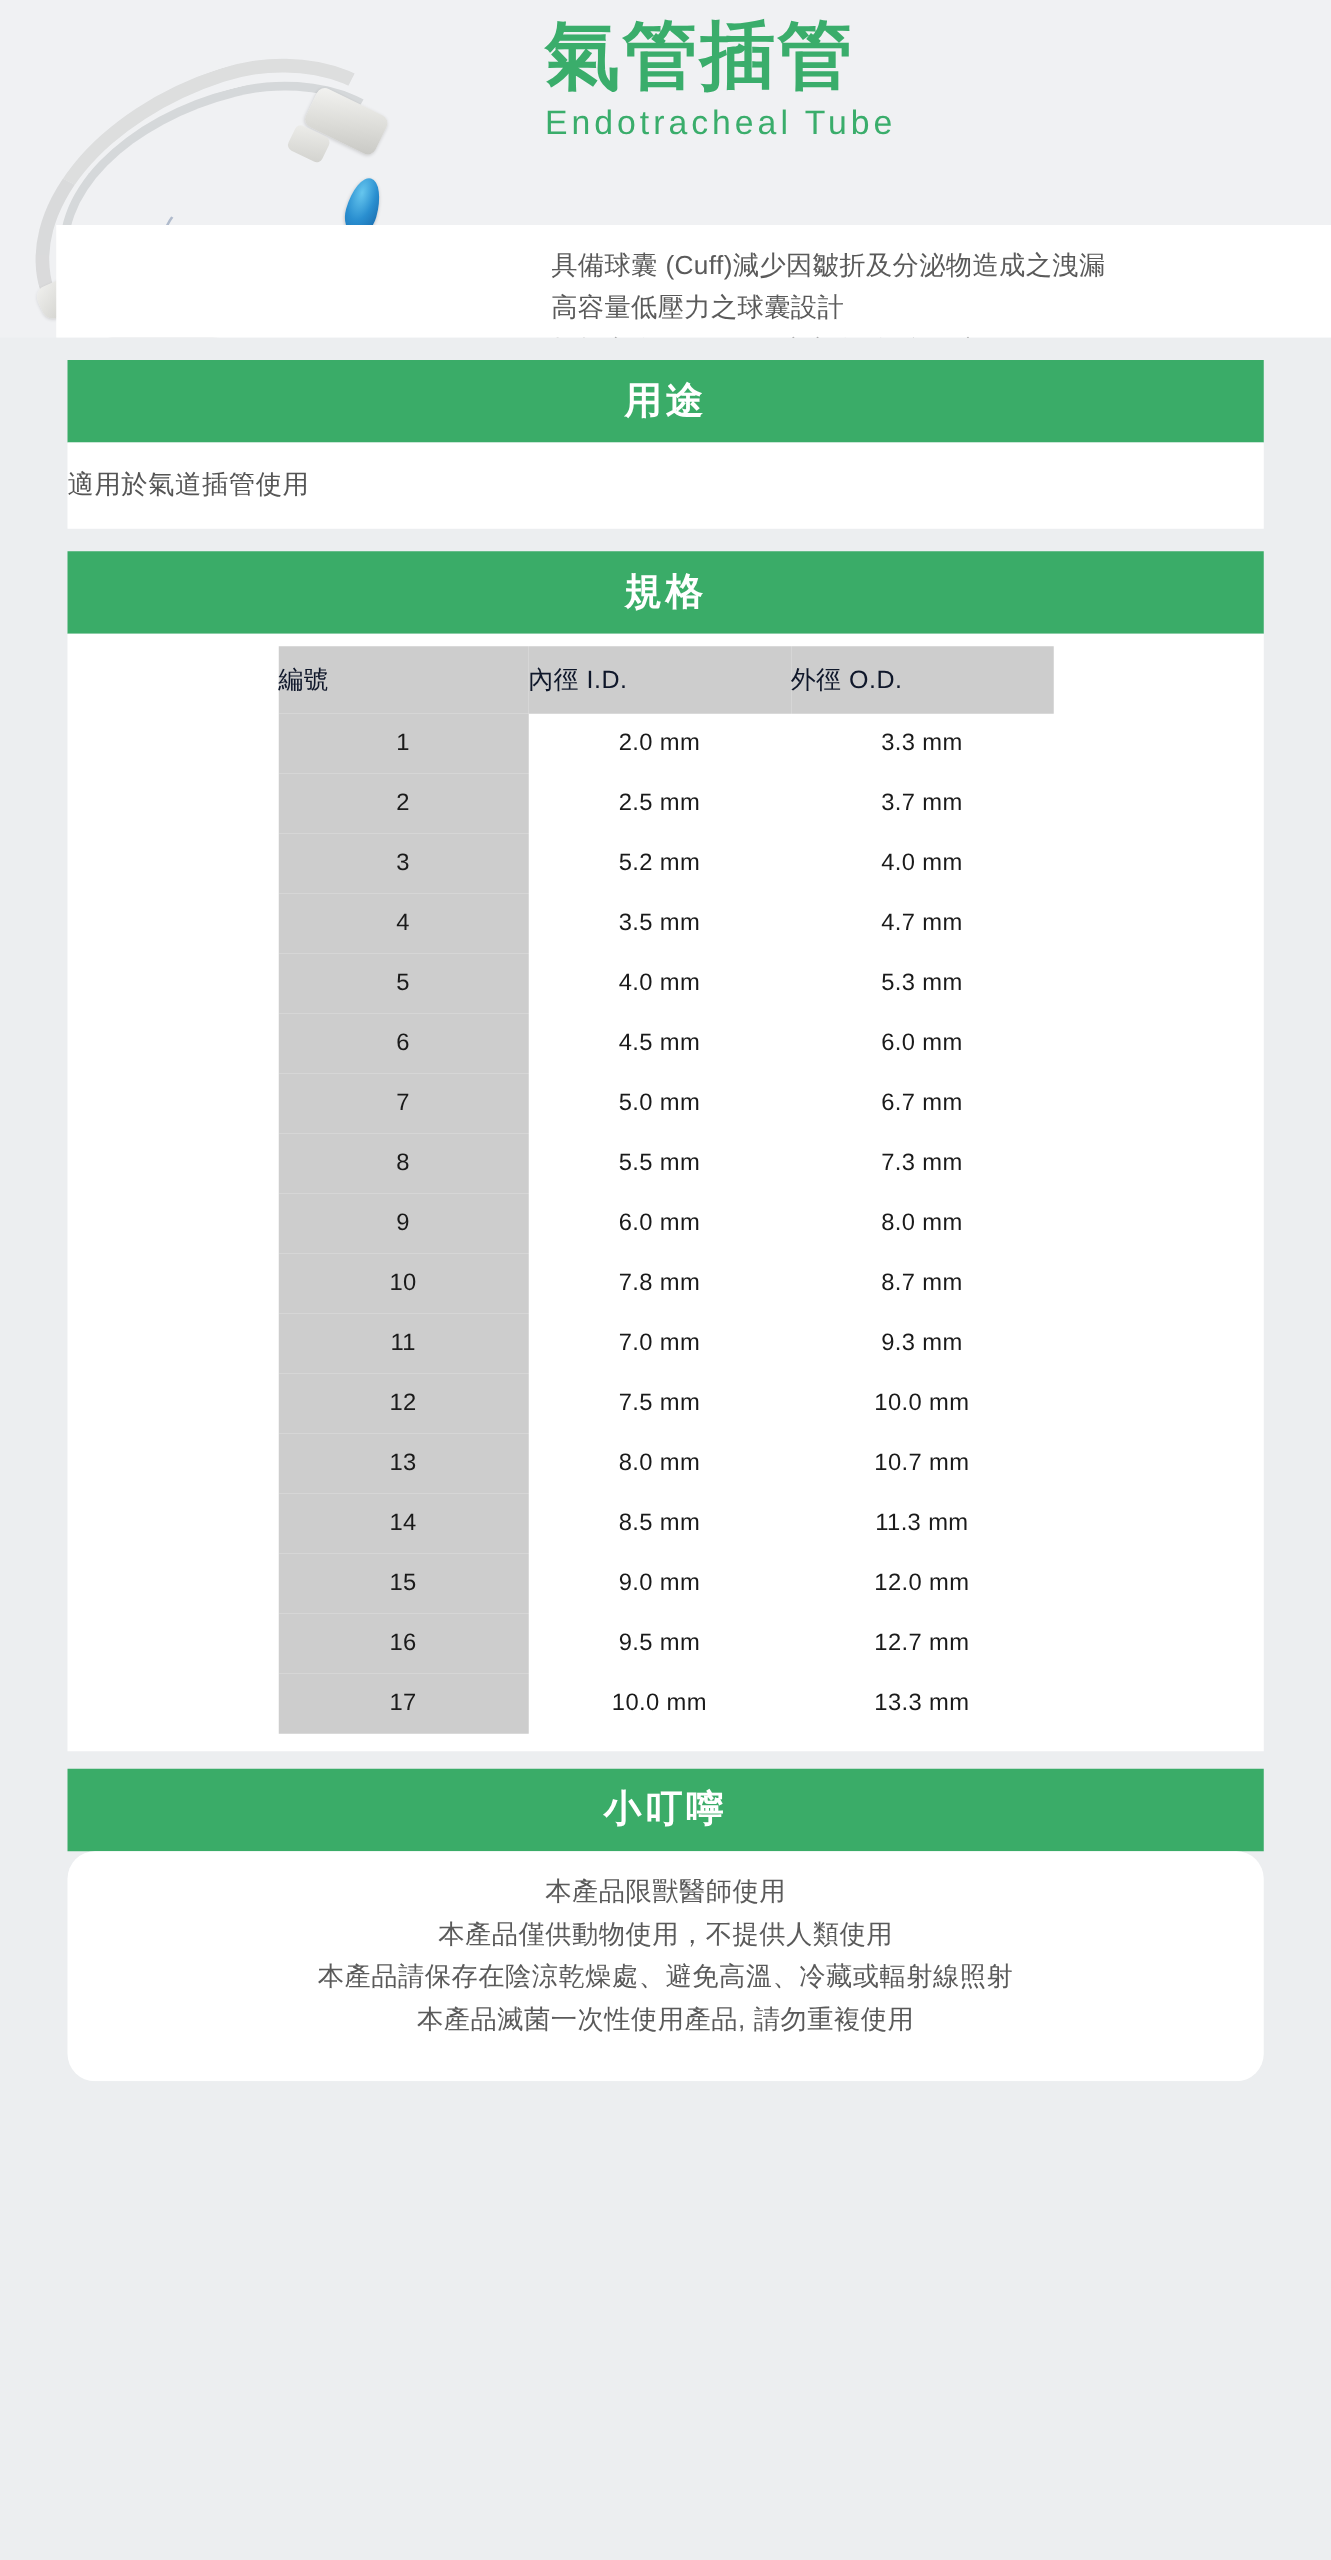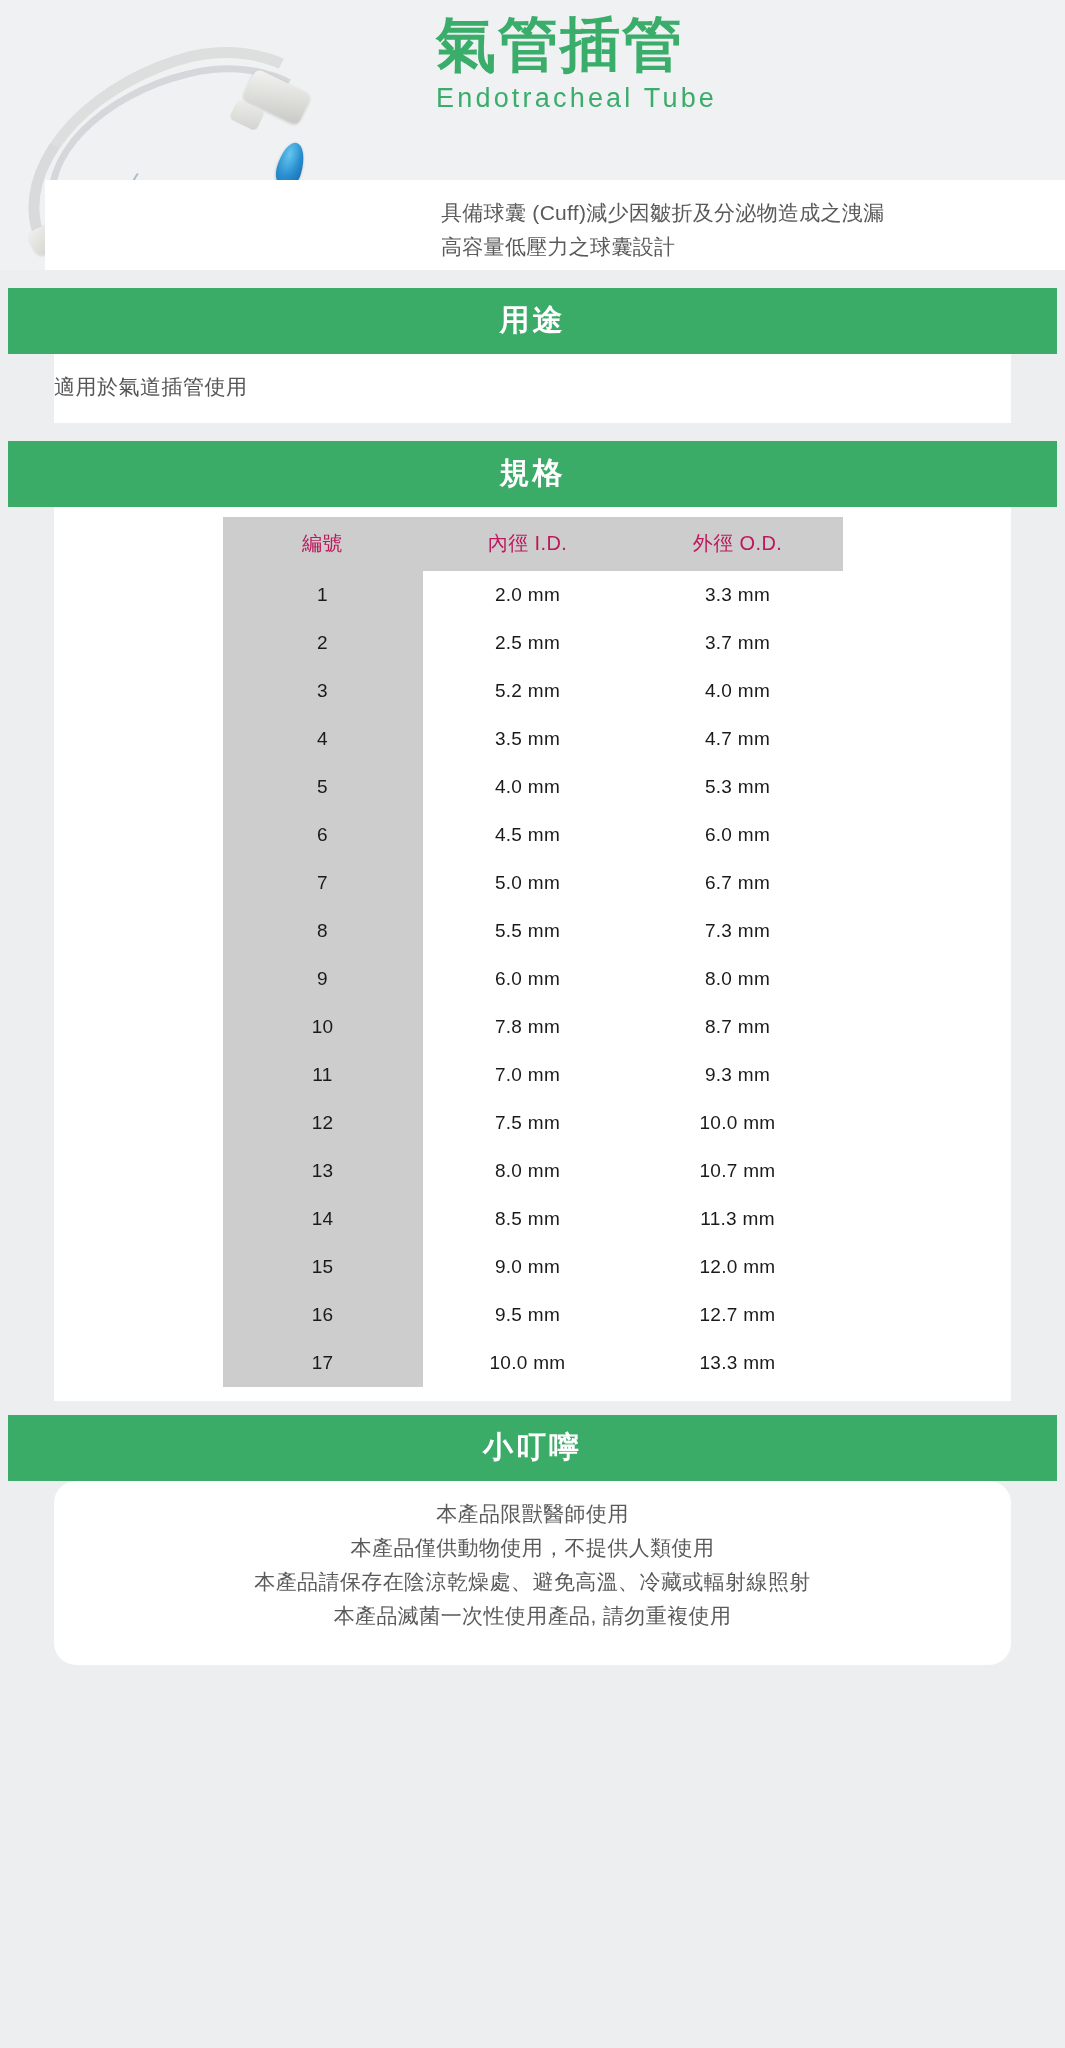--- a/index.html
+++ b/index.html
@@ -169,21 +169,21 @@
   .desc-line {
     font-size: 21px;
     line-height: 34px;
     color: #5a5a5a;
     letter-spacing: .3px;
     white-space: nowrap;
   }
 
   
   .section-banner {
-    width: 1049px;
+    width: 957px;
     margin: 0 auto;
     background: #3aac68;
     color: #ffffff;
     font-size: 30px;
     font-weight: 700;
     text-align: center;
     letter-spacing: 3px;
     padding: 12px 0 13px 0;
   }
 
@@ -215,25 +215,25 @@
     margin: 0 auto;
     width: 620px;
     table-layout: fixed;
   }
   table.spec col.c-no  { width: 200px; }
   table.spec col.c-id  { width: 210px; }
   table.spec col.c-od  { width: 210px; }
 
   table.spec th {
     background: #cdcdcd;
-    color: #be185d;
+    color: #0f172a;
     font-size: 20px;
     font-weight: 400;
     padding: 13px 0 14px 0;
-    text-align: center;
+    text-align: left;
     letter-spacing: .4px;
   }
   table.spec td {
     font-size: 19px;
     color: #1a1a1a;
     text-align: center;
     padding: 13px 0 13px 0;
     letter-spacing: .3px;
   }
   table.spec td.no-cell {

